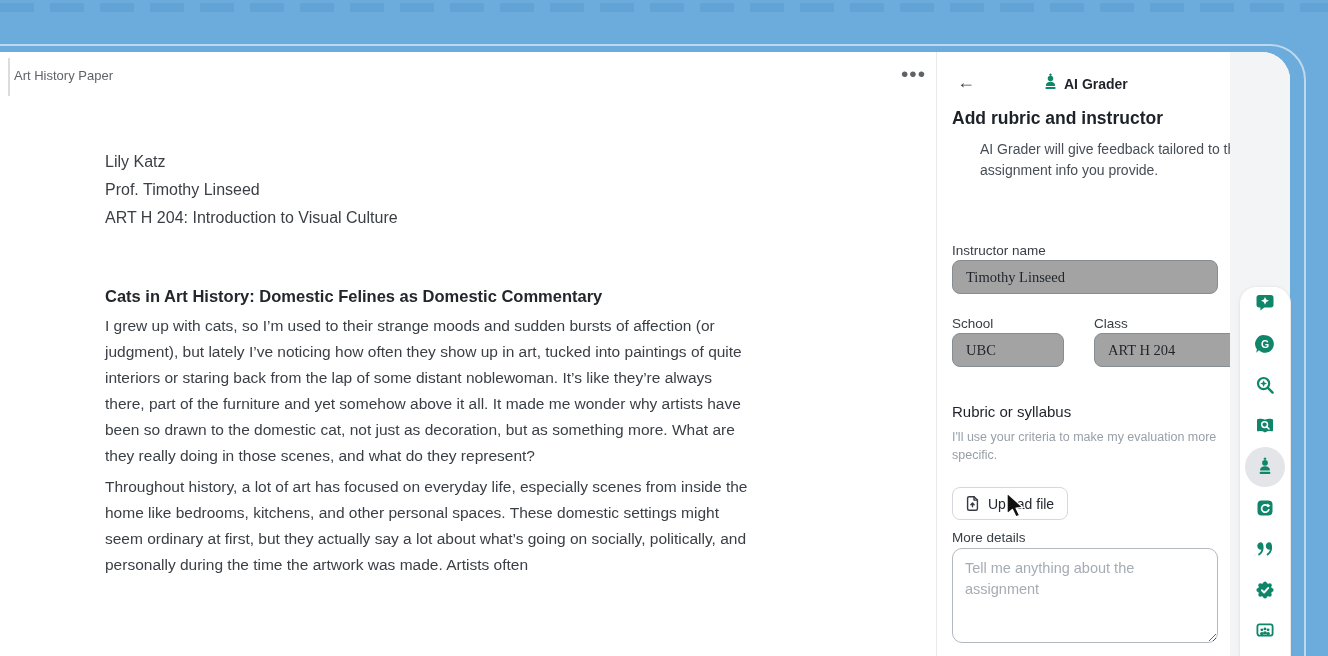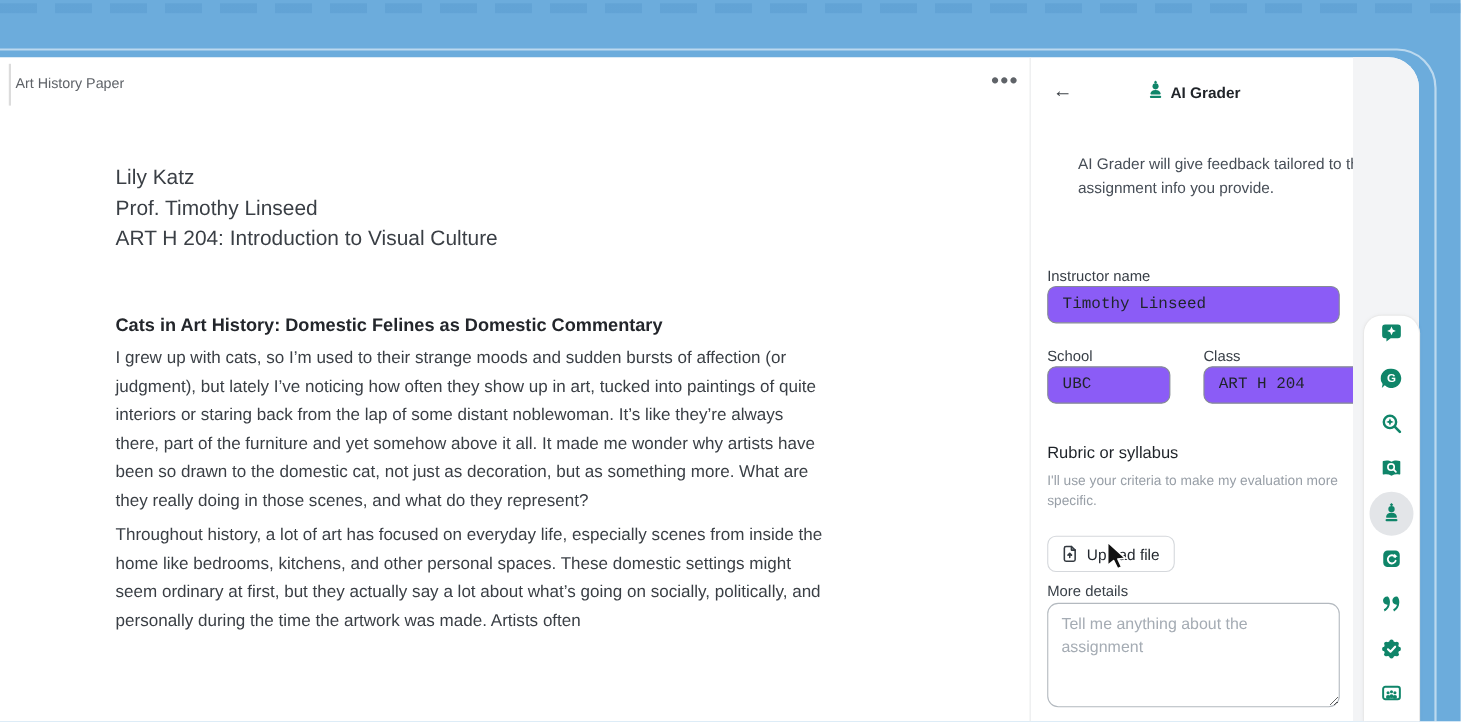--- a/index.html
+++ b/index.html
@@ -17,21 +17,21 @@
   .card { position:absolute; left:-30px; top:52px; width:1320px; height:624px;
     background:#ffffff; border-radius:0 28px 0 0; }
   
   .abs { position:absolute; }
 
   .doc-title { left:14px; top:68px; font-size:13px; color:#5f6368; }
   .left-tick { left:8px; top:58px; width:2px; height:38px; background:#dcdcdc; }
   .doc-menu { left:901px; top:62px; font-size:21px; color:#5f6368; letter-spacing:1px; cursor:pointer; }
 
   .doc-body { left:105px; top:148px; width:643px; color:#3a3f45; font-size:15.5px; line-height:26px; }
-  .doc-header-line { display:block; line-height:28px; font-size:19px; }
+  .doc-header-line { display:block; line-height:28px; font-size:16px; }
   .doc-heading { margin-top:52px; font-weight:bold; font-size:16.5px; color:#23262b; line-height:24px; }
   .doc-para { margin-top:5px; }
 
   .pane-divider { left:936px; top:52px; width:1px; height:604px; background:#e8eaec; }
 
   
   .rail-strip { left:1230px; top:52px; width:60px; height:604px; background:#f3f4f6; border-radius:0 28px 0 0; }
   .rail { left:1240px; top:287px; width:50px; height:369px; background:#ffffff;
     border-radius:16px 16px 0 0; box-shadow:0 1px 5px rgba(0,0,0,.07), 0 0 0 1px #f0f0f0; }
   .rail-btn { position:absolute; left:1245px; width:40px; height:40px; display:flex; align-items:center; justify-content:center; cursor:pointer; border-radius:50%; }
@@ -43,22 +43,22 @@
   .panel-grader-icon { left:1041px; top:73px; }
   .panel-title { left:1064px; top:76px; font-size:14px; font-weight:bold; color:#1f2328; }
   .panel-heading { left:952px; top:108px; font-size:17.5px; font-weight:bold; color:#1d2228; }
   .panel-desc { left:980px; top:139px; width:268px; font-size:14px; line-height:21px; color:#474e57; }
 
   .field-label { font-size:13.5px; color:#373e46; }
   .lbl-instructor { left:952px; top:243px; }
   .lbl-school { left:952px; top:316px; }
   .lbl-class { left:1094px; top:316px; }
   .txt-input { position:absolute; height:34px; border:1px solid #868c93; border-radius:8px;
-    padding:0 13px; font-size:14.5px; color:#1f242b; background:#8b5cf6; outline:none;
-    font-family:Liberation Mono, monospace; }
+    padding:0 13px; font-size:14.5px; color:#1f242b; background:#a3a3a3; outline:none;
+    font-family:Liberation Serif, serif; }
   .in-instructor { left:952px; top:260px; width:266px; }
   .in-school { left:952px; top:333px; width:112px; }
   .in-class { left:1094px; top:333px; width:148px; }
 
   .rubric-heading { left:952px; top:403px; font-size:15px; font-weight:normal; color:#1d2228; }
   .rubric-desc { left:952px; top:428px; width:272px; font-size:12.5px; line-height:18px; color:#989fa7; }
 
   .upload-btn { left:952px; top:487px; height:33px; display:flex; align-items:center; gap:7px;
     padding:0 13px 0 11px; background:#fff; border:1px solid #d5d8dc; border-radius:8px;
     font-size:14px; color:#23282e; cursor:pointer;
@@ -100,20 +100,21 @@
   <span class="abs panel-grader-icon">
     <svg width="19" height="19" viewBox="0 0 20 20" fill="#0f8569">
       <rect x="8.9" y="0.7" width="2.2" height="2.2" transform="rotate(45 10 1.8)"></rect>
       <circle cx="10" cy="5.8" r="2.9"></circle>
       <path d="M10 9.2c-2.9 0-4.6 1.5-4.9 3.5-.1.5.3.9.8.9h8.2c.5 0 .9-.4.8-.9-.3-2-2-3.5-4.9-3.5z"></path>
       <rect x="4.6" y="14.8" width="10.8" height="2.1" rx="1"></rect>
     </svg>
   </span>
   <div class="abs panel-title">AI Grader</div>
 
+  <div class="abs panel-heading">Add rubric and instructor</div>
   <div class="abs panel-desc">AI Grader will give feedback tailored to the assignment info you provide.</div>
 
   <label class="abs field-label lbl-instructor">Instructor name</label>
   <input class="txt-input in-instructor" value="Timothy Linseed" style="">
 
   <label class="abs field-label lbl-school">School</label>
   <label class="abs field-label lbl-class">Class</label>
   <input class="txt-input in-school" value="UBC" style="">
   <input class="txt-input in-class" value="ART H 204" style="">
 

